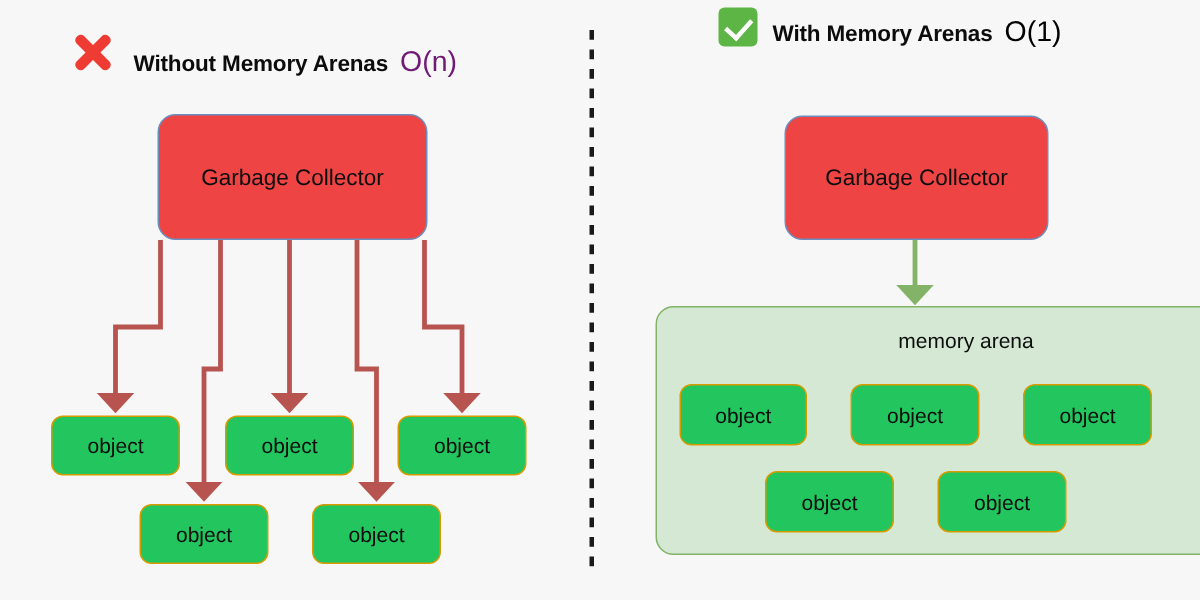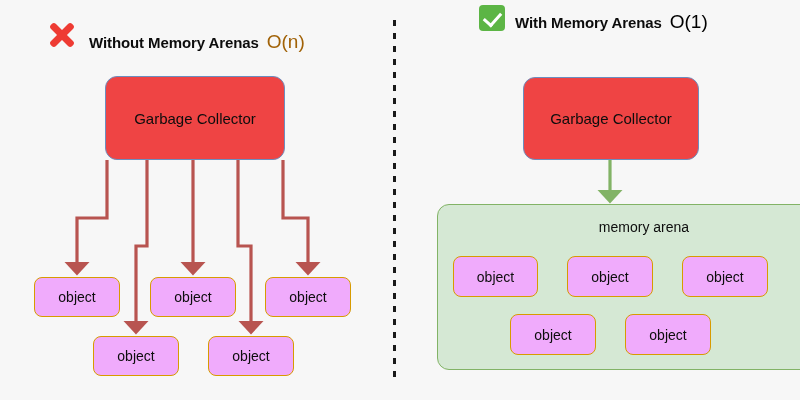--- a/index.html
+++ b/index.html
@@ -35,21 +35,21 @@
     font-weight: bold;
     color: #0c0c0c;
     letter-spacing: -0.1px;
   }
   .complexity {
     font-size: 19px;
     font-weight: normal;
     margin-left: 8px;
     line-height: 1;
   }
-  .complexity.bad  { color: #a16207; }
+  .complexity.bad  { color: #701a75; }
   .complexity.good { color: #000000; }
 
   
   .icon-cross {
     position: relative;
     width: 32px;
     height: 32px;
     margin-right: 11px;
     flex: none;
   }
@@ -99,21 +99,21 @@
     text-align: center;
   }
   .node-gc {
     background: #ef4444;
     border: 1.4px solid #6c8ebf;
     border-radius: 12px;
     font-size: 15px;
     color: #0d0d0d;
   }
   .node-object {
-    background: #f0abfc;
+    background: #22c55e;
     border: 1.6px solid #d79b00;
     border-radius: 8px;
     font-size: 14px;
     color: #0d0d0d;
   }
   .node-arena {
     background: #d5e8d4;
     border: 1.6px solid #82b366;
     border-radius: 12px;
   }

